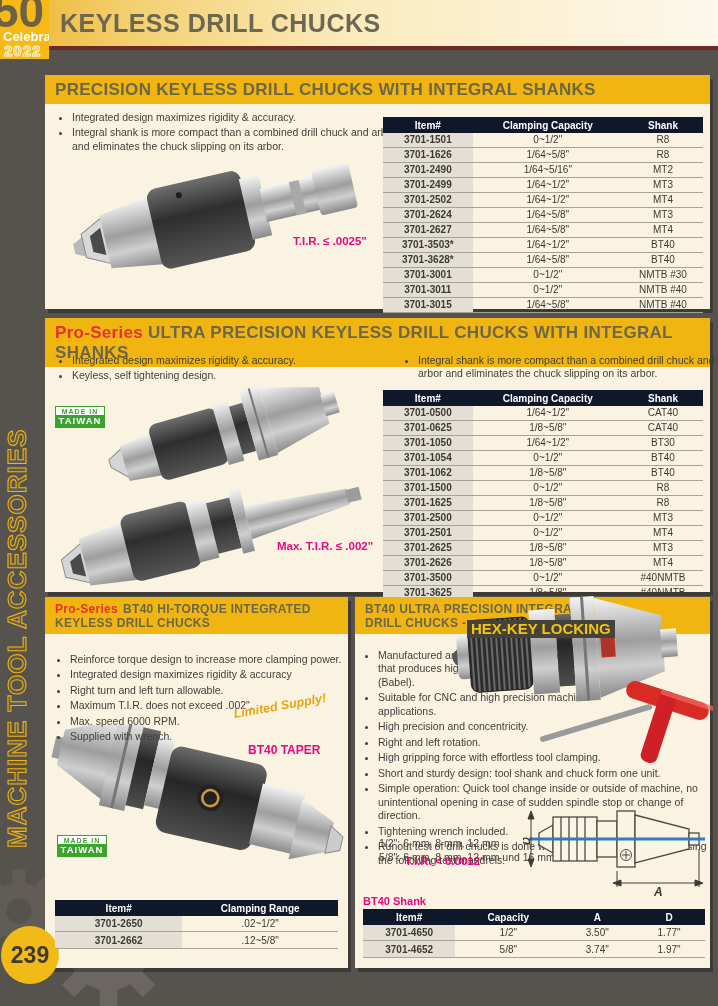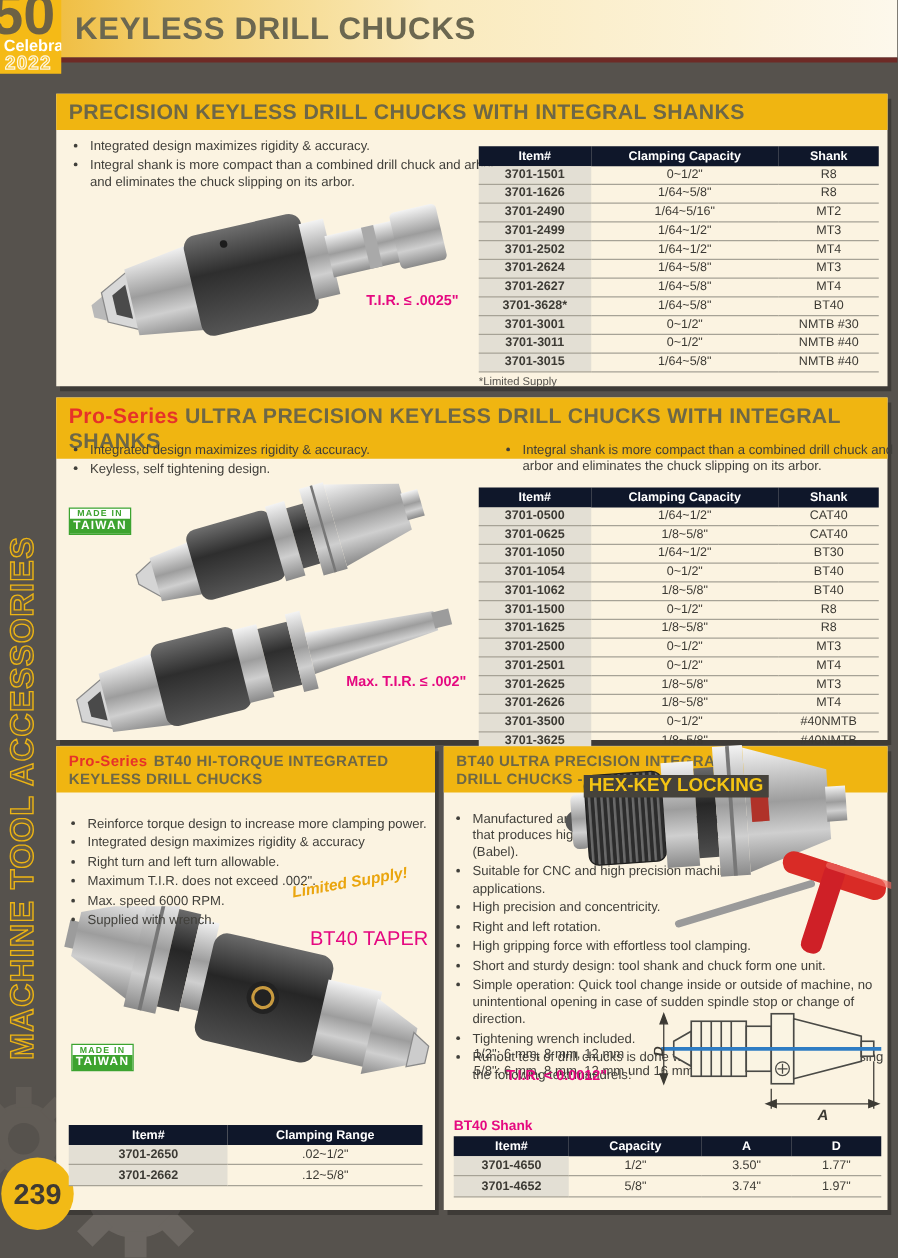--- a/index.html
+++ b/index.html
@@ -81,21 +81,21 @@
   .p4 .bullets-wide   { left:8px; top:170px; width:342px; }
   .mandrel-lines { position:absolute; left:24px; top:240px; font-size:10.5px; color:#403f3a; line-height:1.3; z-index:2; }
   .tir { position:absolute; color:#e50880; font-weight:bold; font-size:11.5px; z-index:3; }
   .p1 .tir { left:248px; top:160px; }
   .p2 .tir { left:232px; top:222px; }
   .p4 .tir { left:50px;  top:258px; }
   .limited {
     position:absolute; left:188px; top:102px; transform:rotate(-10deg);
     color:#eaa50e; font-weight:bold; font-style:italic; font-size:12.5px; z-index:3;
   }
-  .taper-label { position:absolute; left:203px; top:146px; color:#e50880; font-weight:normal; font-size:16px; z-index:3; }
+  .taper-label { position:absolute; left:203px; top:146px; color:#e50880; font-weight:bold; font-size:12px; z-index:3; }
   .shank-label { position:absolute; left:8px; top:298px; color:#e50880; font-weight:bold; font-size:11px; z-index:3; }
   .hex-chip {
     position:absolute; left:112px; top:23px; z-index:5;
     background:#45423b; color:#f4c413; font-weight:bold; font-size:15px;
     padding:0 4px 1px;
   }
   
   .made-in {
     position:absolute; width:48px; border:1px solid #3da32f; background:#fff;
     text-align:center; z-index:4;
@@ -284,20 +284,25 @@
           </tr>
           <tr>
             <td>3701-2624</td>
             <td>1/64~5/8"</td>
             <td>MT3</td>
           </tr>
           <tr>
             <td>3701-2627</td>
             <td>1/64~5/8"</td>
             <td>MT4</td>
+          </tr>
+          <tr>
+            <td>3701-3503*</td>
+            <td>1/64~1/2"</td>
+            <td>BT40</td>
           </tr>
           <tr>
             <td>3701-3628*</td>
             <td>1/64~5/8"</td>
             <td>BT40</td>
           </tr>
           <tr>
             <td>3701-3001</td>
             <td>0~1/2"</td>
             <td>NMTB #30</td>

